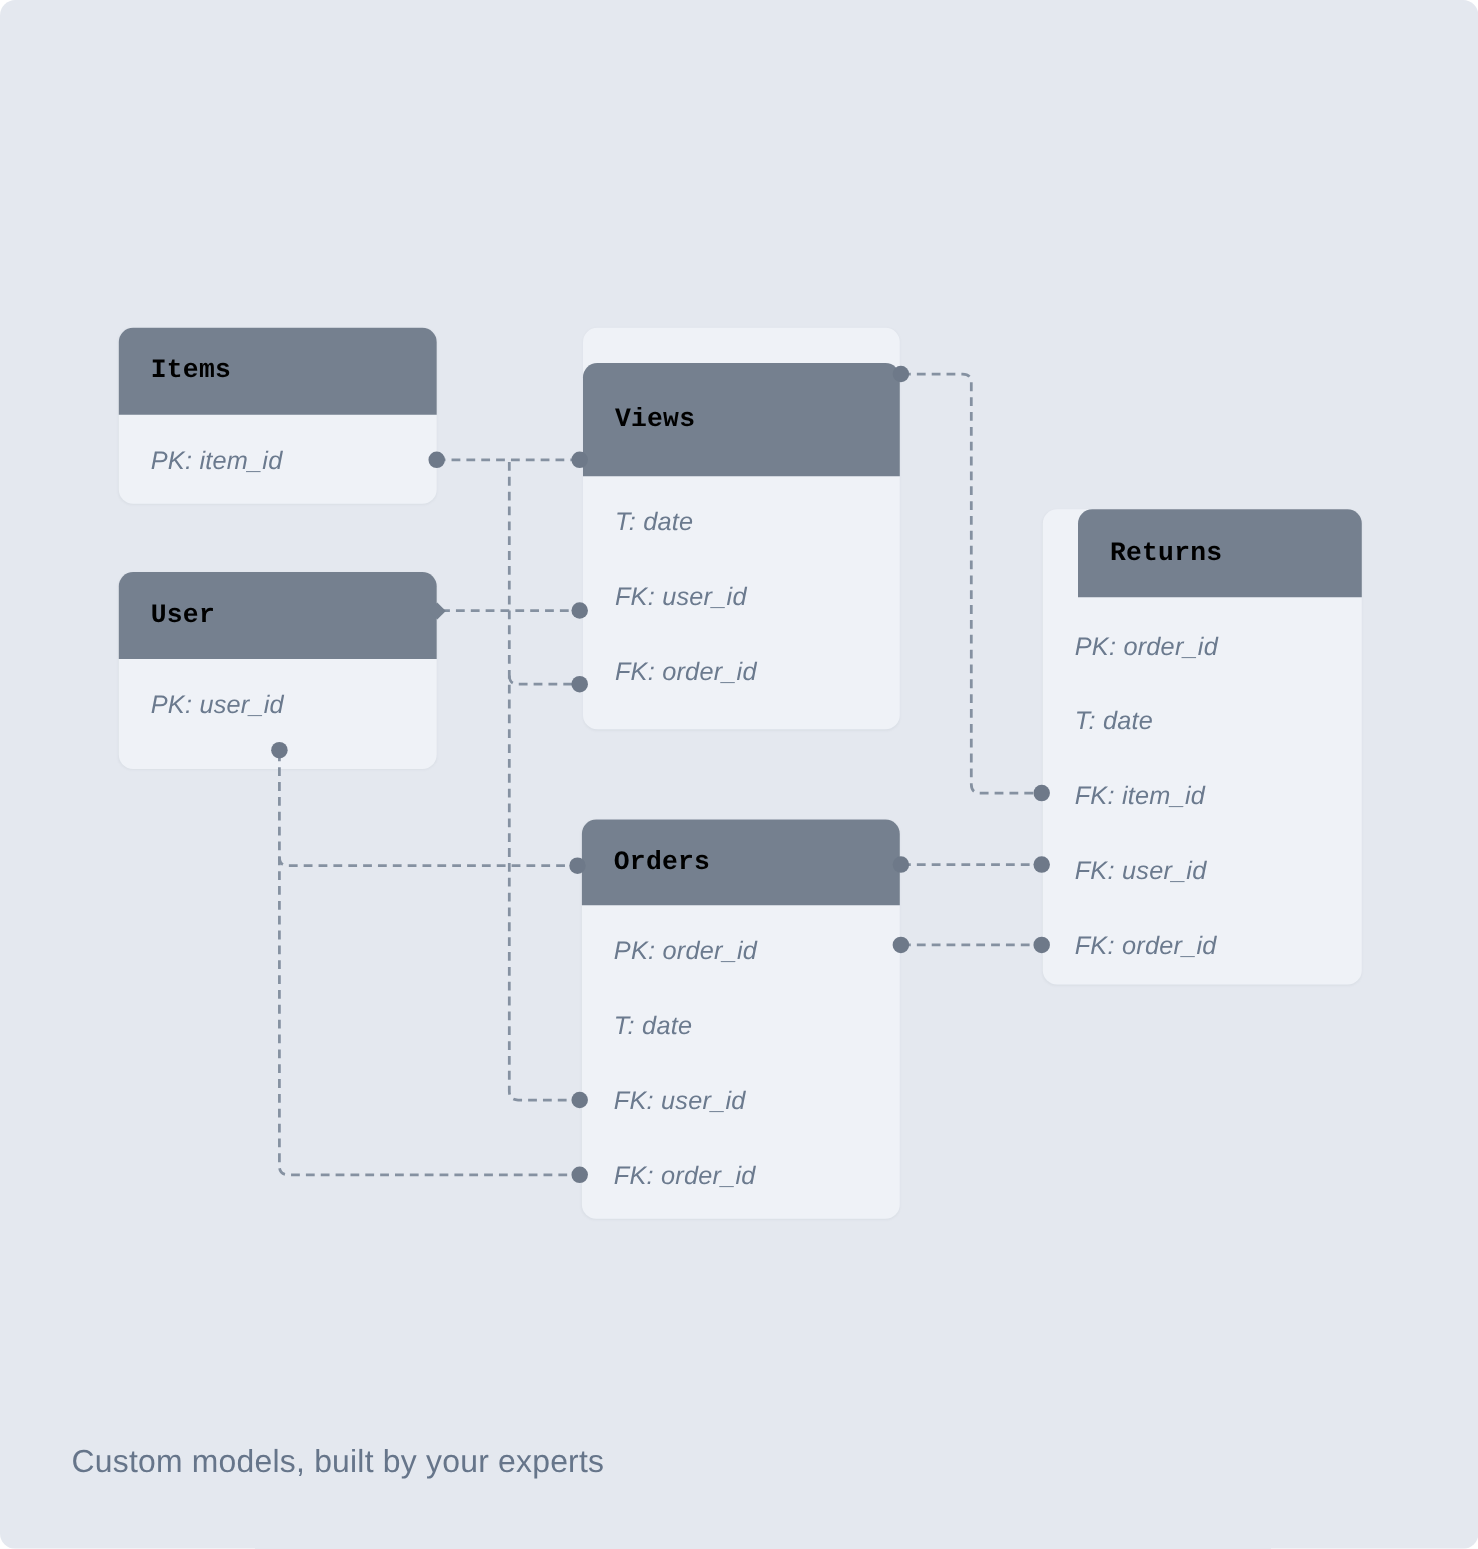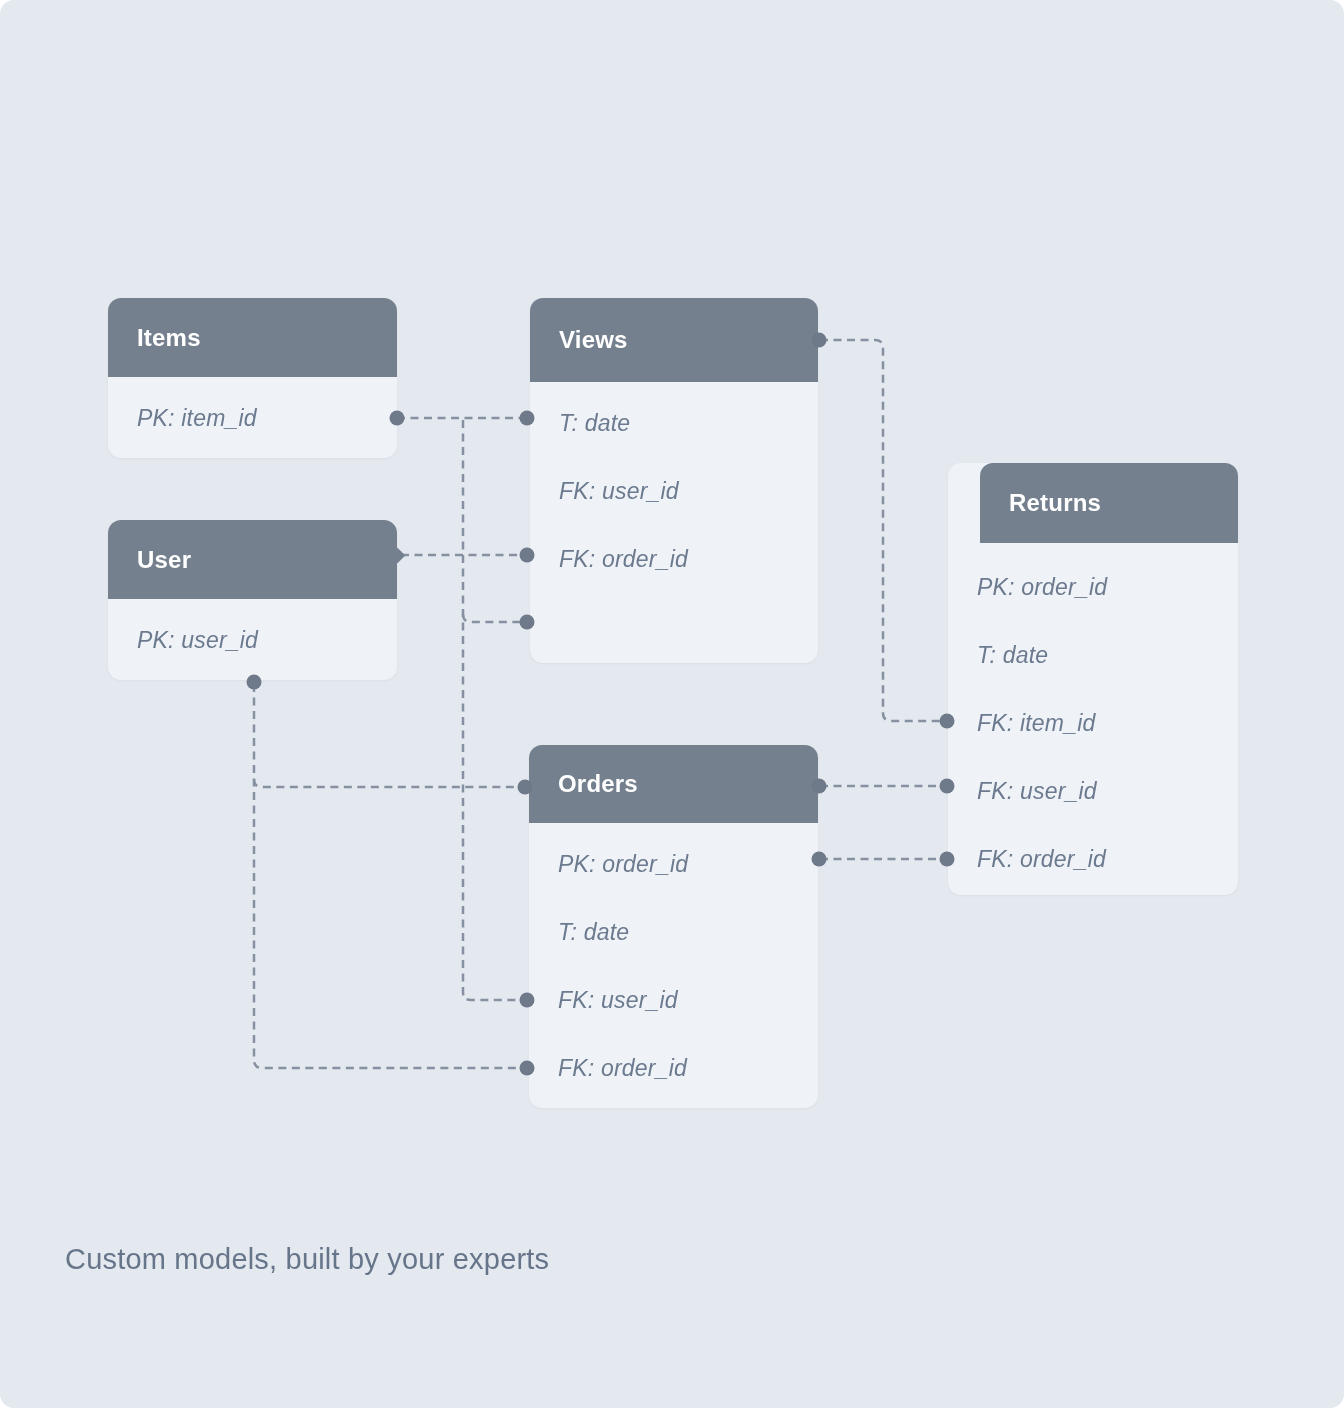--- a/index.html
+++ b/index.html
@@ -24,24 +24,25 @@
   }
   .card-header {
     background: #75808f;
     border-radius: 13px 13px 0 0;
     display: flex;
     align-items: center;
     padding-left: 29px;
     box-sizing: border-box;
   }
   .card-title {
-    color: #ffffff;
+    color: #000000;
     font-size: 24px;
     font-weight: 700;
     letter-spacing: 0.2px;
+    font-family: Liberation Mono, monospace;
   }
   .card-body {
     padding-top: 7px;
     font-style: italic;
   }
   .card-body.pad10 { padding-top: 10px; }
   .field-row {
     height: 68px;
     display: flex;
     align-items: center;
@@ -60,51 +61,51 @@
     fill: none;
     stroke: #8591a1;
     stroke-width: 2.5;
     stroke-dasharray: 8 5.5;
   }
   .connector-layer circle { fill: #6e7989; }
   .connector-layer rect.diamond { fill: #75808f; }
   .caption {
     position: absolute;
     left: 65px;
-    top: 1243px;
+    top: 1313px;
     font-size: 29px;
     color: #66758a;
     letter-spacing: 0.2px;
   }
 </style>
 </head>
 <body>
 
 <div class="canvas">
 
   <div class="card" style="left:108px; top:298px; width:289px; height:160px;">
     <div class="card-header" style="height:79px;">
       <span class="card-title">Items</span>
     </div>
     <div class="card-body">
       <div class="field-row">PK: item_id</div>
     </div>
   </div>
 
-  <div class="card" style="left:108px; top:520px; width:289px; height:160px;">
+  <div class="card" style="left:108px; top:520px; width:289px; height:179px;">
     <div class="card-header" style="height:79px;">
       <span class="card-title">User</span>
     </div>
     <div class="card-body">
       <div class="field-row">PK: user_id</div>
     </div>
   </div>
 
   <div class="card" style="left:530px; top:298px; width:288px; height:365px;">
-    <div class="card-header" style="height:84px;">
+    <div class="card-header" style="height:103px;margin-top:32px;">
       <span class="card-title">Views</span>
     </div>
     <div class="card-body">
       <div class="field-row">T: date</div>
       <div class="field-row">FK: user_id</div>
       <div class="field-row">FK: order_id</div>
     </div>
   </div>
 
   <div class="card" style="left:529px; top:745px; width:289px; height:363px;">

